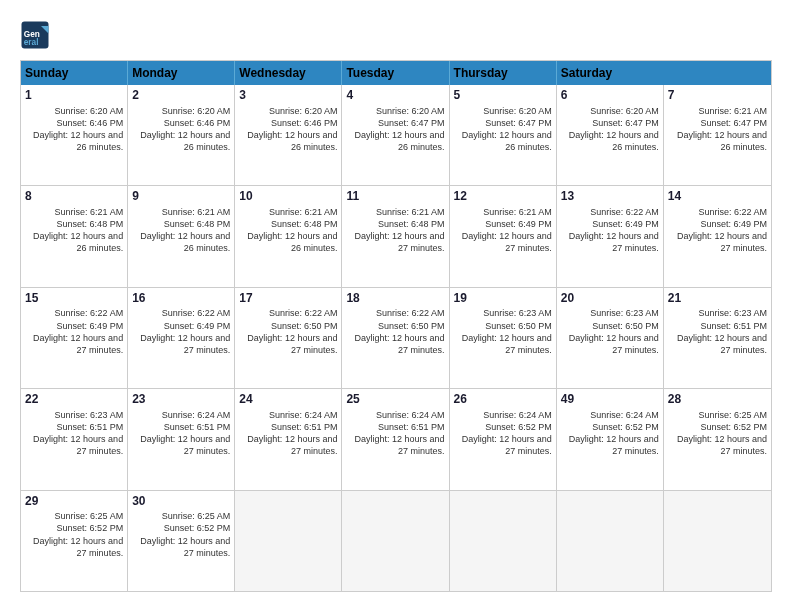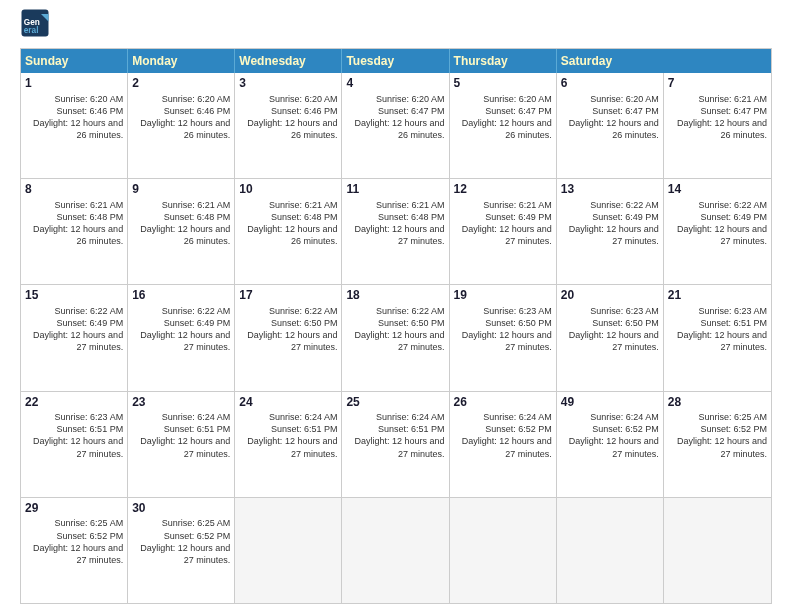--- a/index.html
+++ b/index.html
@@ -6,21 +6,21 @@
     body {
       font-family: Arial, sans-serif;
       background: #fff;
       width: 792px;
       height: 612px;
       overflow: hidden;
     }
     .page {
       width: 792px;
       height: 612px;
-      padding: 8px 20px;
+      padding: 20px 20px;
       display: flex;
       flex-direction: column;
     }
     .header {
       display: flex;
       justify-content: space-between;
       align-items: flex-start;
       margin-bottom: 10px;
     }
     .logo {
@@ -55,21 +55,21 @@
       display: flex;
       flex-direction: column;
       border: 1px solid #ccc;
     }
     .calendar-header {
       display: grid;
       grid-template-columns: repeat(7, 1fr);
       background: #2e86c1;
     }
     .calendar-header .day-name {
-      color: #fef9c3;
+      color: #000000;
       font-size: 12px;
       font-weight: bold;
       padding: 5px 4px;
       text-align: left;
       border-right: 1px solid #5baad6;
     }
     .calendar-header .day-name:last-child {
       border-right: none;
     }
     .calendar-body {

